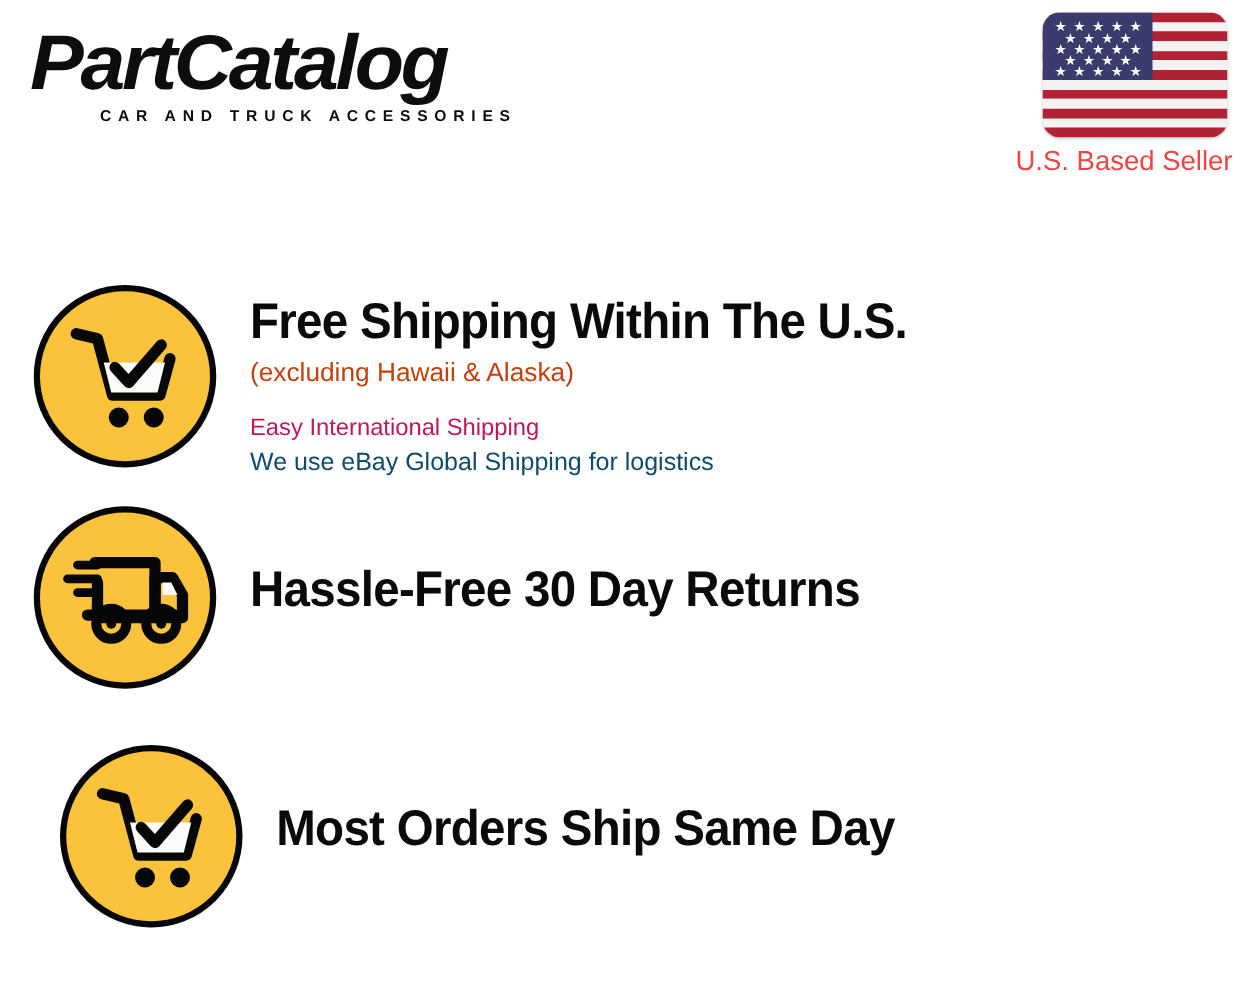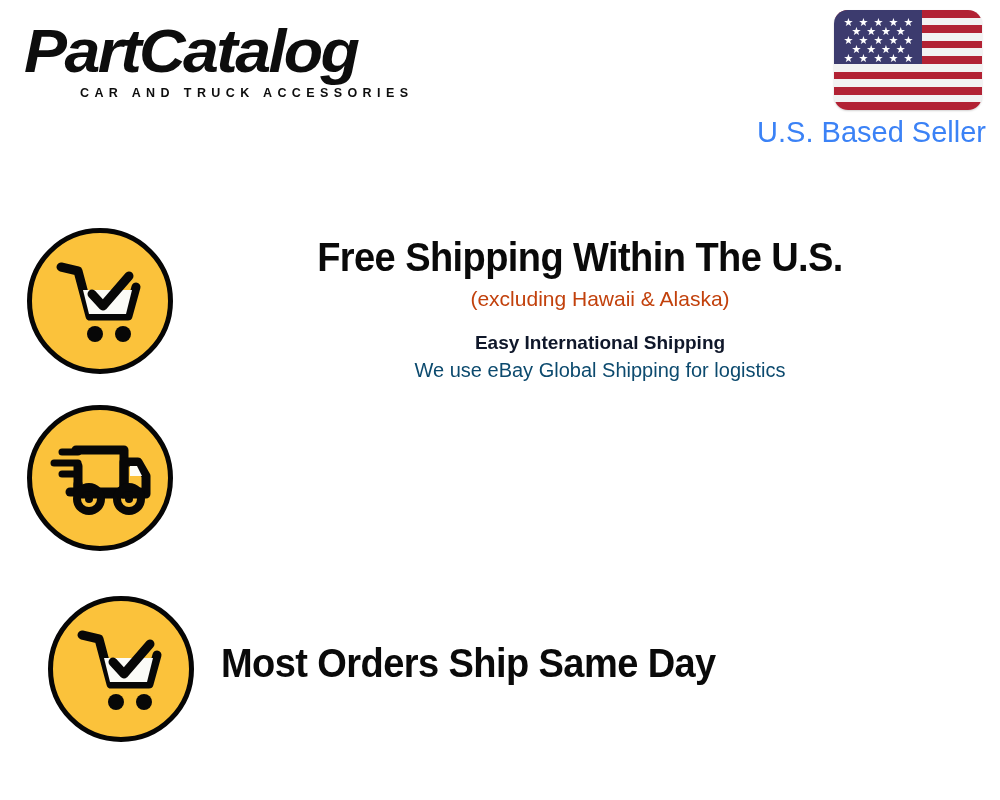--- a/index.html
+++ b/index.html
@@ -116,44 +116,44 @@
   .star {
     color: #ffffff;
     font-size: 11px;
     line-height: 1;
   }
 
   .seller-label {
     position: absolute;
     right: 14px;
     top: 116px;
-    font-size: 29px;
+    font-size: 22px;
     font-weight: normal;
     letter-spacing: 0px;
-    color: #3b82f6;
+    color: #ef4444;
     text-align: right;
     white-space: nowrap;
   }
 
   
   .features {
     position: absolute;
     left: 0;
     top: 228px;
     width: 1000px;
   }
 
   .feature-row {
     position: absolute;
     left: 0;
     width: 1000px;
     display: flex;
     align-items: flex-start;
   }
-  .feature-row.row-0 { top: 0px; text-align: center; }
+  .feature-row.row-0 { top: 0px; }
   .feature-row.row-1 { top: 177px; }
   .feature-row.row-2 { top: 368px; padding-left: 21px; }
 
   .icon-wrap {
     position: relative;
     width: 200px;
     flex: 0 0 200px;
     display: flex;
     justify-content: center;
   }
@@ -194,23 +194,23 @@
   .feature-sub {
     font-size: 21px;
     line-height: 1.35;
     color: #c2410c;
     margin-top: 7px;
     white-space: nowrap;
   }
 
   .feature-sub-strong {
     font-size: 19px;
-    font-weight: bold;
+    font-weight: normal;
     line-height: 1.3;
-    color: #0f172a;
+    color: #be185d;
     margin-top: 17px;
     white-space: nowrap;
   }
 
   .feature-sub-light {
     font-size: 20px;
     line-height: 1.3;
     color: #0c4a6e;
     margin-top: 2px;
     white-space: nowrap;
@@ -325,20 +325,23 @@
             <path d="M14 16 L30 16" stroke="#070707" stroke-width="7" stroke-linecap="round"></path>
             <path d="M6 27 L30 27" stroke="#070707" stroke-width="7" stroke-linecap="round"></path>
             <path d="M14 38 L30 38" stroke="#070707" stroke-width="7" stroke-linecap="round"></path>
             <circle cx="41" cy="63" r="12" fill="none" stroke="#070707" stroke-width="8"></circle>
             <circle cx="41" cy="63" r="4" fill="#070707"></circle>
             <circle cx="81" cy="63" r="12" fill="none" stroke="#070707" stroke-width="8"></circle>
             <circle cx="81" cy="63" r="4" fill="#070707"></circle>
           </svg>
         </div>
       </div>
+      <div class="feature-text">
+        <div class="feature-heading">Hassle-Free 30 Day Returns</div>
+      </div>
     </div>
 
     <div class="feature-row row-2">
       <div class="icon-wrap">
         <div class="icon-circle">
           <svg width="100" height="94" viewBox="0 0 100 94" aria-hidden="true">
             <path d="M11 13 L28 17 L40 62 L78 62 L86 33" fill="none" stroke="#070707" stroke-width="9" stroke-linecap="round" stroke-linejoin="round"></path>
             <path d="M33 36 L82 36 L76 60 L39 60 Z" fill="#fbfbf7"></path>
             <path d="M42 40 L53 52 L79 22" fill="none" stroke="#070707" stroke-width="9" stroke-linecap="round" stroke-linejoin="round"></path>
             <circle cx="45" cy="80" r="8" fill="#070707"></circle>

